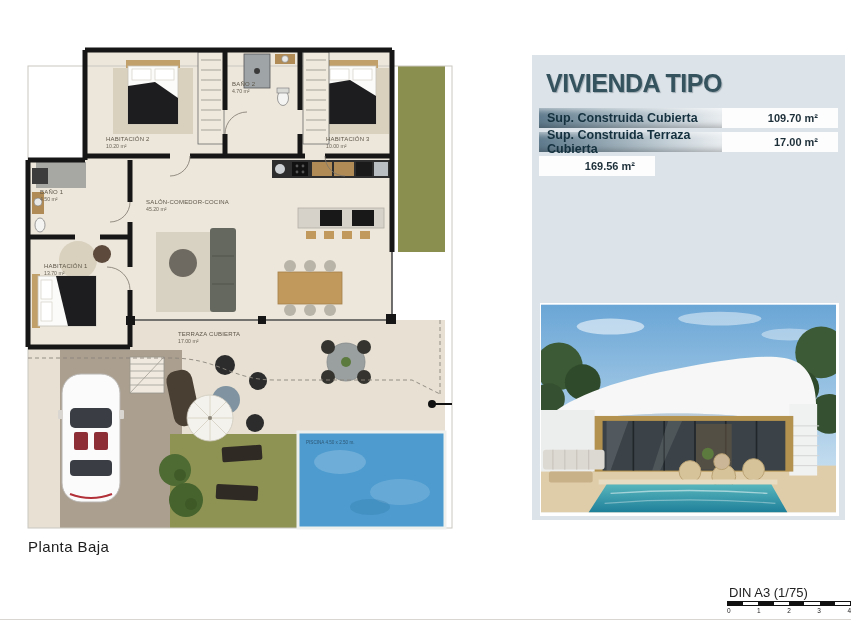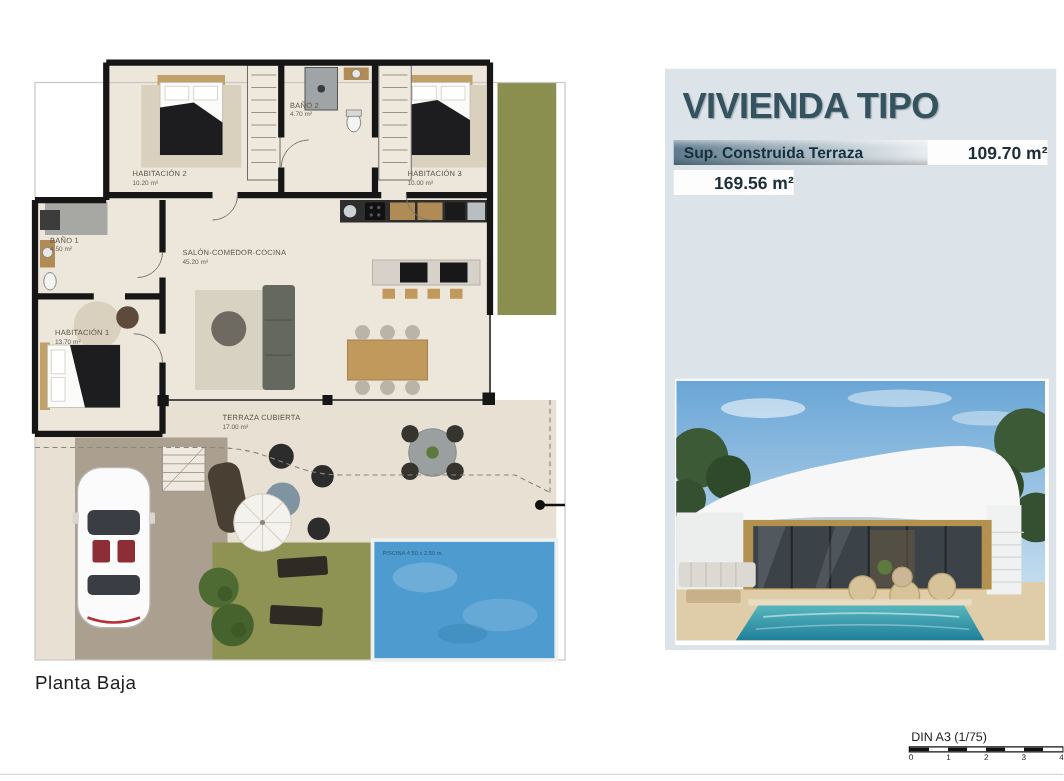--- a/index.html
+++ b/index.html
@@ -8,35 +8,35 @@
 
   
   #plan-wrap{position:absolute;left:20px;top:42px;width:435px;height:492px;}
   #plan-wrap svg{display:block;}
   .room-name{font-family:"Liberation Sans",sans-serif;font-size:6px;fill:#5c5547;letter-spacing:.2px;}
   .room-area{font-family:"Liberation Sans",sans-serif;font-size:5.2px;fill:#6a6356;}
   .pool-text{font-family:"Liberation Sans",sans-serif;font-size:4.6px;fill:#2e5876;}
 
   
   #info-card{position:absolute;left:532px;top:55px;width:313px;height:465px;background:#dce3e9;}
-  #info-title{margin:14px 0 10px 14px;font-size:29px;font-weight:bold;color:#35535f;
+  #info-title{margin:14px 0 10px 14px;font-size:25px;font-weight:bold;color:#35535f;
               letter-spacing:-.5px;text-shadow:1px 1px 1px rgba(40,60,70,.35);}
   .info-row{display:flex;margin:0 7px 4px 7px;height:20px;}
   .info-row .lbl{flex:1;display:flex;align-items:center;padding-left:8px;
       font-size:12.5px;font-weight:bold;color:#14303e;
       background:linear-gradient(90deg,#5e7a8c 0%,#91a5b1 35%,#c6d1d8 72%,#e9edf0 100%);
       box-shadow:inset 0 7px 6px -5px rgba(255,255,255,.65), inset 0 -7px 6px -5px rgba(0,0,0,.28);}
   .info-row .val{width:96px;display:flex;align-items:center;justify-content:flex-end;
-      padding-right:0;font-size:14px;font-weight:bold;color:#1c2e38;background:#fdfdfd;}
+      padding-right:20px;font-size:11px;font-weight:bold;color:#1c2e38;background:#fdfdfd;}
   #render-wrap{position:absolute;left:8px;top:248px;width:297px;height:211px;background:#ffffff;padding:1px;}
 
   
   #plan-name{position:absolute;left:28px;top:538px;font-size:15px;color:#1d1d1d;letter-spacing:.4px;}
   #scalebar{position:absolute;left:727px;top:585px;width:124px;}
-  #scalebar .sb-label{font-size:10px;color:#222;margin-left:2px;margin-bottom:1px;}
+  #scalebar .sb-label{font-size:13px;color:#222;margin-left:2px;margin-bottom:1px;}
   #scalebar .sb-bar{height:3px;border:1px solid #111;background:
       repeating-linear-gradient(90deg,#111 0 15.2px,#fff 15.2px 30.5px);}
   #scalebar .sb-ticks{display:flex;justify-content:space-between;font-size:6.5px;color:#222;margin-top:1px;}
   #footer-line{position:absolute;left:0;top:619px;width:851px;height:1px;background:#d9d6d1;}
 </style>
 </head>
 <body>
 
 <div id="page">
 
@@ -248,22 +248,26 @@
         <text class="room-name" x="158" y="294">TERRAZA CUBIERTA</text>
         <text class="room-area" x="158" y="301">17.00 m²</text>
       </g>
     </svg>
   </div>
 
   <div id="info-card">
     <div id="info-title">VIVIENDA TIPO</div>
 
     <div class="info-row">
-      <div class="lbl">Sup. Construida Terraza</div>
+      <div class="lbl">Sup. Construida Cubierta</div>
       <div class="val">109.70 m²</div>
+    </div>
+    <div class="info-row">
+      <div class="lbl">Sup. Construida Terraza Cubierta</div>
+      <div class="val">17.00 m²</div>
     </div>
     <div class="info-row">
       <div class="val">169.56 m²</div>
     </div>
 
     <div id="render-wrap">
       <svg viewBox="0 0 297 209" width="295" height="209">
         <defs>
           <linearGradient id="sky" x1="0" y1="0" x2="0" y2="1">
             <stop offset="0" stop-color="#6aa6d6"></stop>

